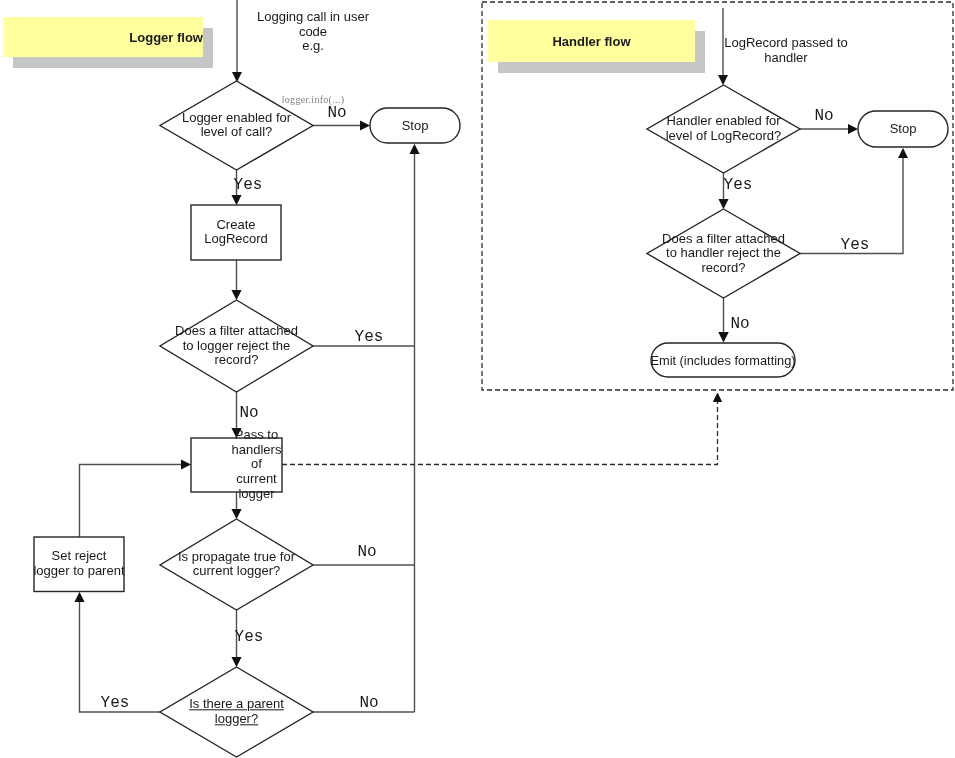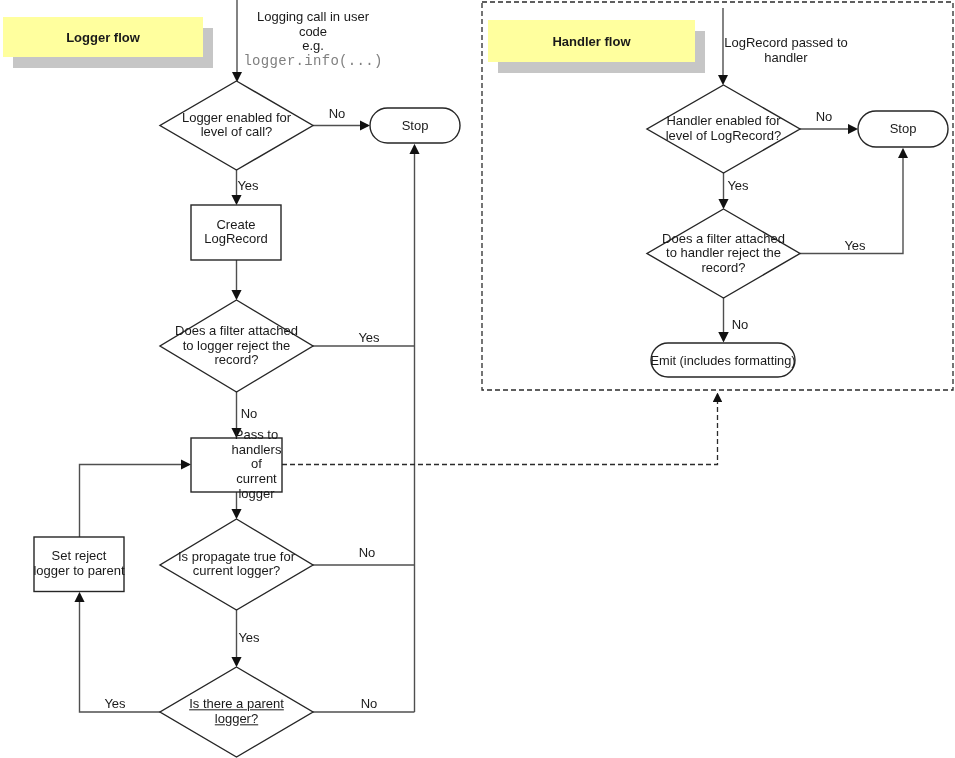--- a/index.html
+++ b/index.html
@@ -13,34 +13,34 @@
   .wire  { fill: none; stroke: var(--line, #4f4f4f); stroke-width: 1.4; }
   .dashedw { fill: none; stroke: #2b2b2b; stroke-width: 1.3; stroke-dasharray: 5 3; }
   .panel-border { fill: none; stroke: #2b2b2b; stroke-width: 1.3; stroke-dasharray: 5 3; }
   .shape { fill: #ffffff; stroke: var(--shape-border, #262626); stroke-width: 1.4; }
   .txt {
     position: absolute; transform: translate(-50%, -50%);
     text-align: center; font-size: 13px; line-height: 1.13; white-space: pre-line;
   }
   .lbl {
     position: absolute; transform: translate(-50%, -50%);
-    font-size: 13px; white-space: nowrap;
+    font-size: 16px; white-space: nowrap; font-family: Liberation Mono, monospace;
   }
   .note {
     position: absolute; background: var(--note-bg, #ffff9e);
     box-shadow: 10px 11px 0 0 var(--note-shadow, #c6c6c6);
     display: flex; align-items: center; justify-content: center;
     font-weight: bold; font-size: 13px;
   }
   .entry { position: absolute; text-align: center; font-size: 13px; line-height: 1.13; }
   .pre-line { white-space: pre-line; }
   .code {
-    font-family: Liberation Mono, monospace;
-    font-size: 14px; color: var(--code-text, #808080);
-    letter-spacing: 0.3px; white-space: nowrap;
+    font-family: Liberation Serif, serif;
+    font-size: 10px; color: var(--code-text, #808080);
+    letter-spacing: 0.3px; white-space: nowrap; margin-top: 40px;
   }
   .nowrap { white-space: nowrap; font-size: 12.8px; }
 </style>
 </head>
 <body>
 
 <div class="canvas">
 
   <svg class="wires" width="955" height="758" viewBox="0 0 955 758">
     <defs>
@@ -80,21 +80,21 @@
     <polygon class="shape" points="236.5,519 313,565 236.5,610 160,565"></polygon>
     <polygon class="shape" points="236.5,667 313,712 236.5,757 160,712"></polygon>
     <rect class="shape" x="34" y="537" width="90" height="54.5"></rect>
 
     <polygon class="shape" points="723.5,85 800,129 723.5,173 647,129"></polygon>
     <rect class="shape" x="858" y="111" width="90" height="36" rx="18"></rect>
     <polygon class="shape" points="723.5,209 800,253.5 723.5,298 647,253.5"></polygon>
     <rect class="shape" x="651" y="343" width="144" height="34" rx="17"></rect>
   </svg>
 
-  <div class="note" style="left:3px; top:17px; width:200px; height:40px;">
+  <div class="note" style="left:3px; top:17px; width:200px; height:40px;justify-content:flex-end;">
     <span>Logger flow</span>
   </div>
   <div class="note" style="left:488px; top:20px; width:207px; height:42px;text-align:right;">
     <span>Handler flow</span>
   </div>
 
   <div class="entry" style="left:239px; top:10px; width:148px;">
     <div class="pre-line">Logging call in user
 code
 e.g.</div>

